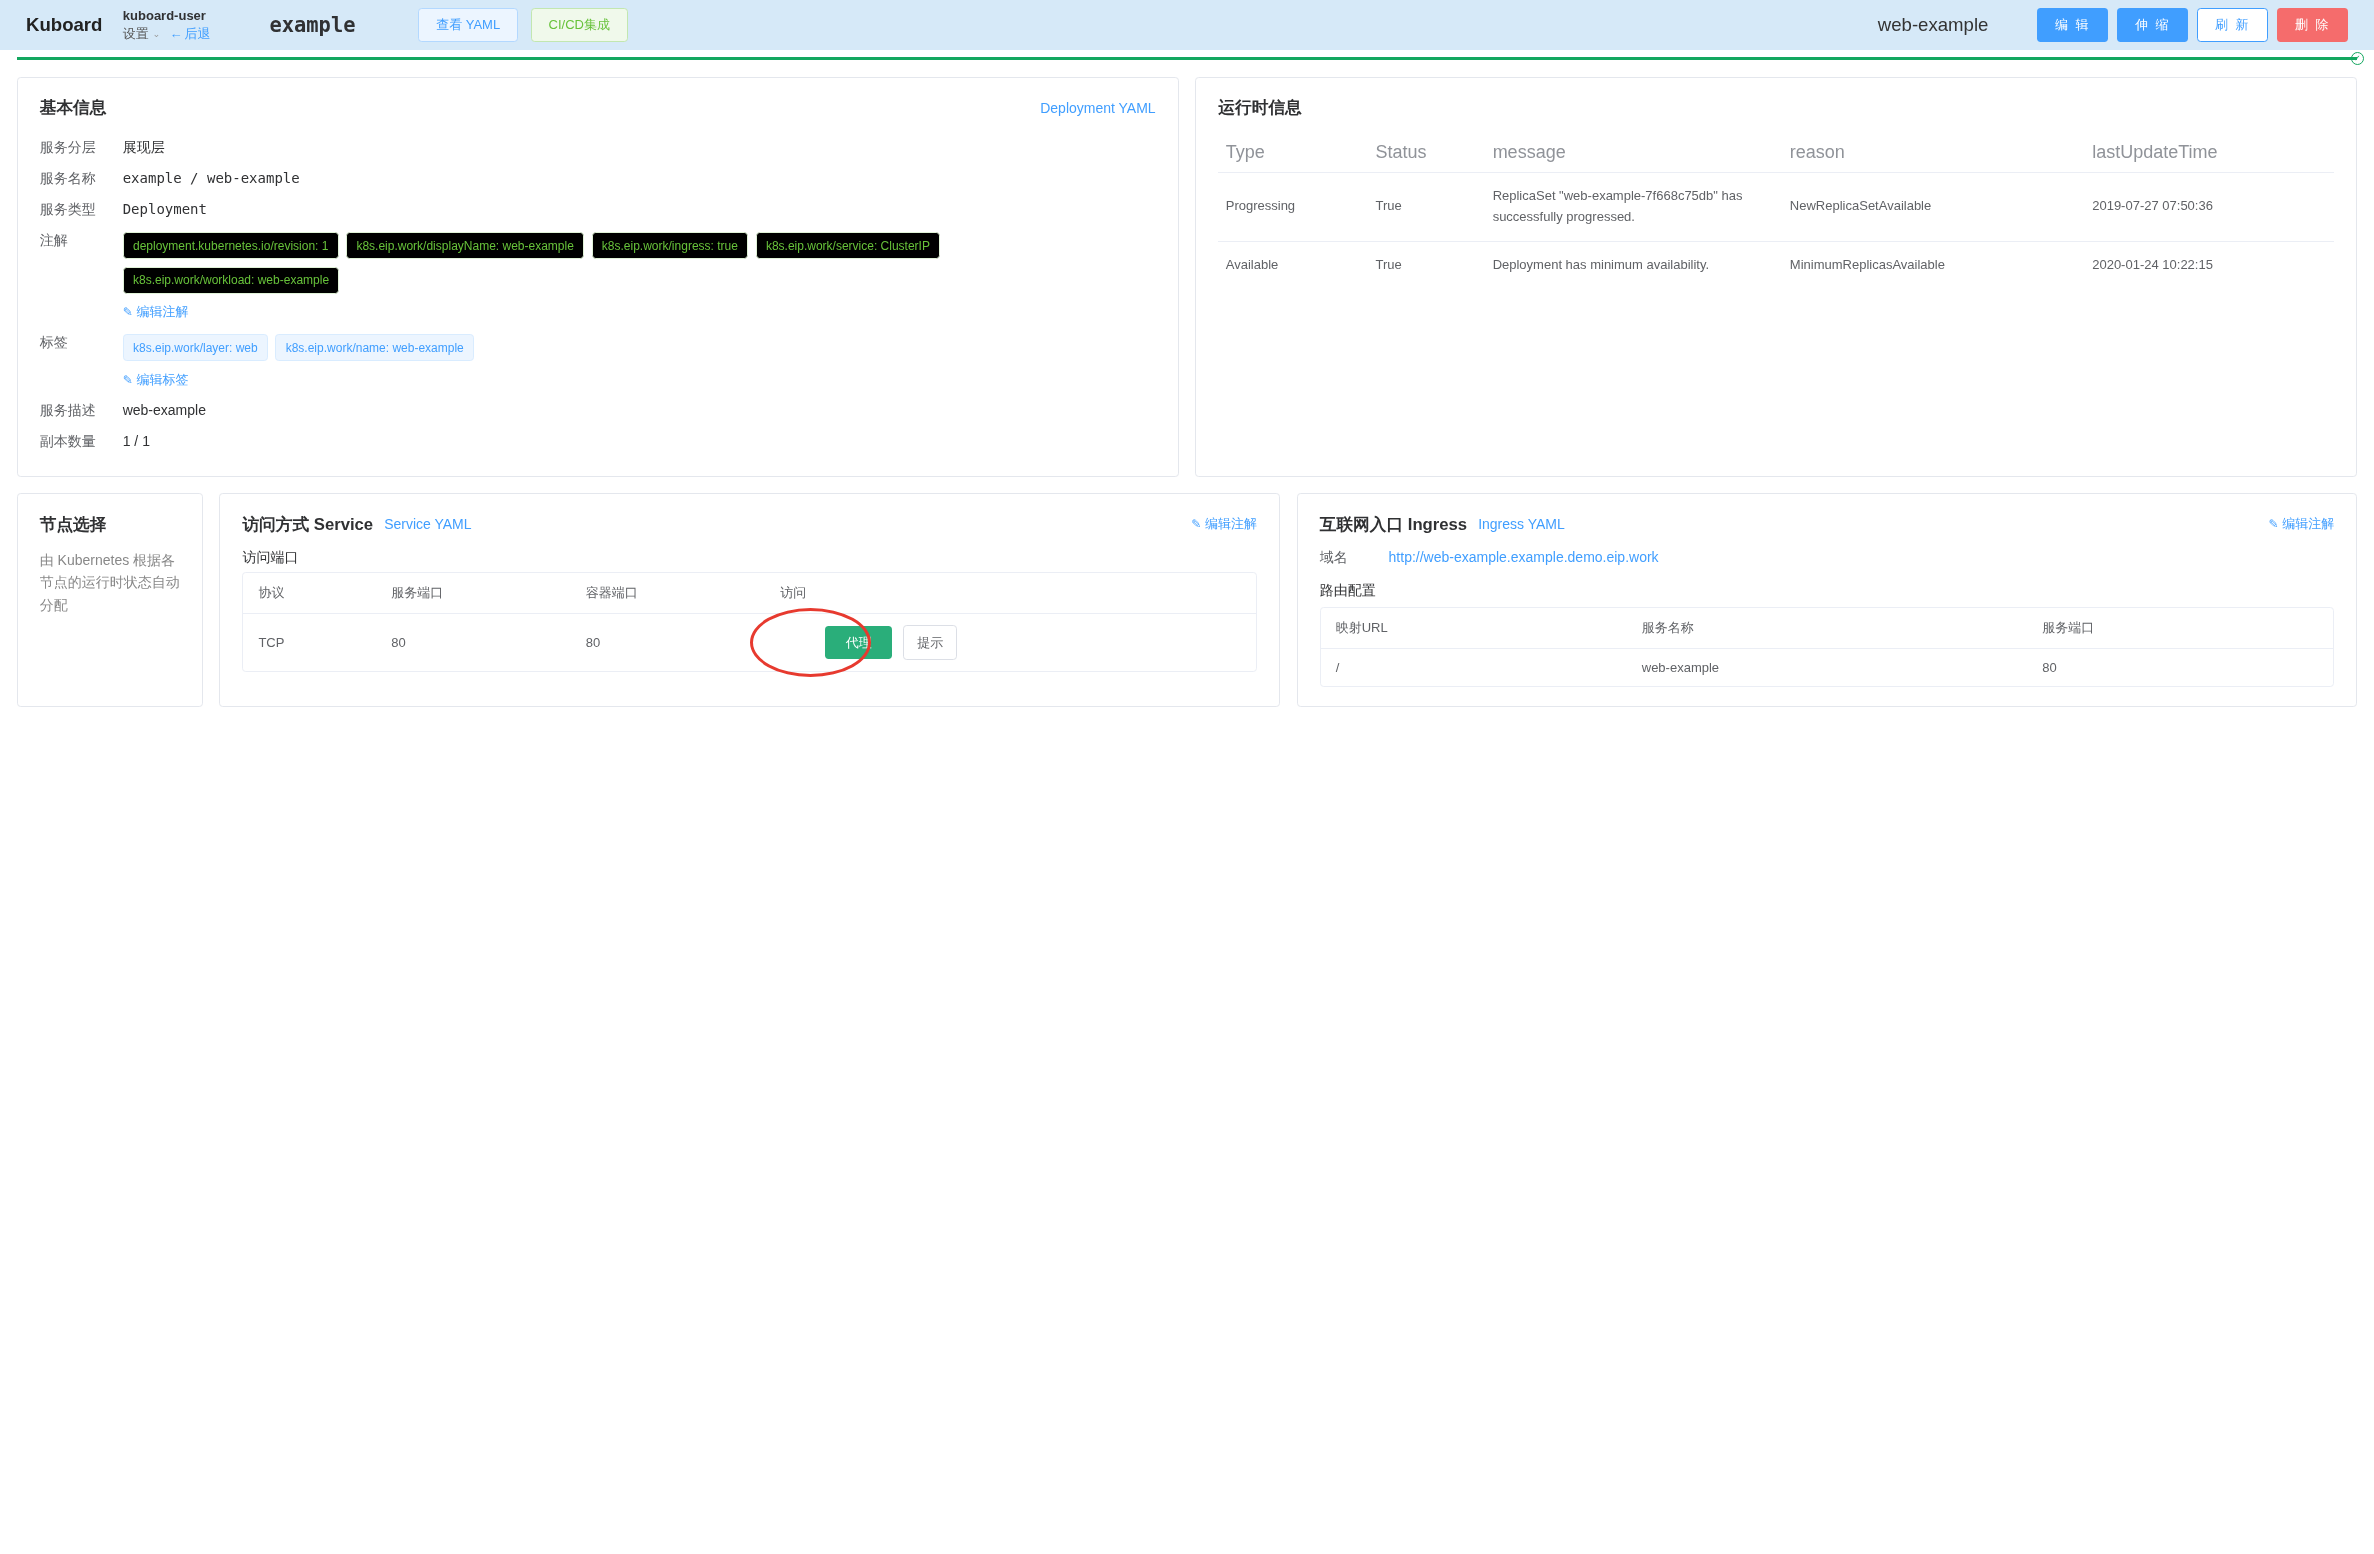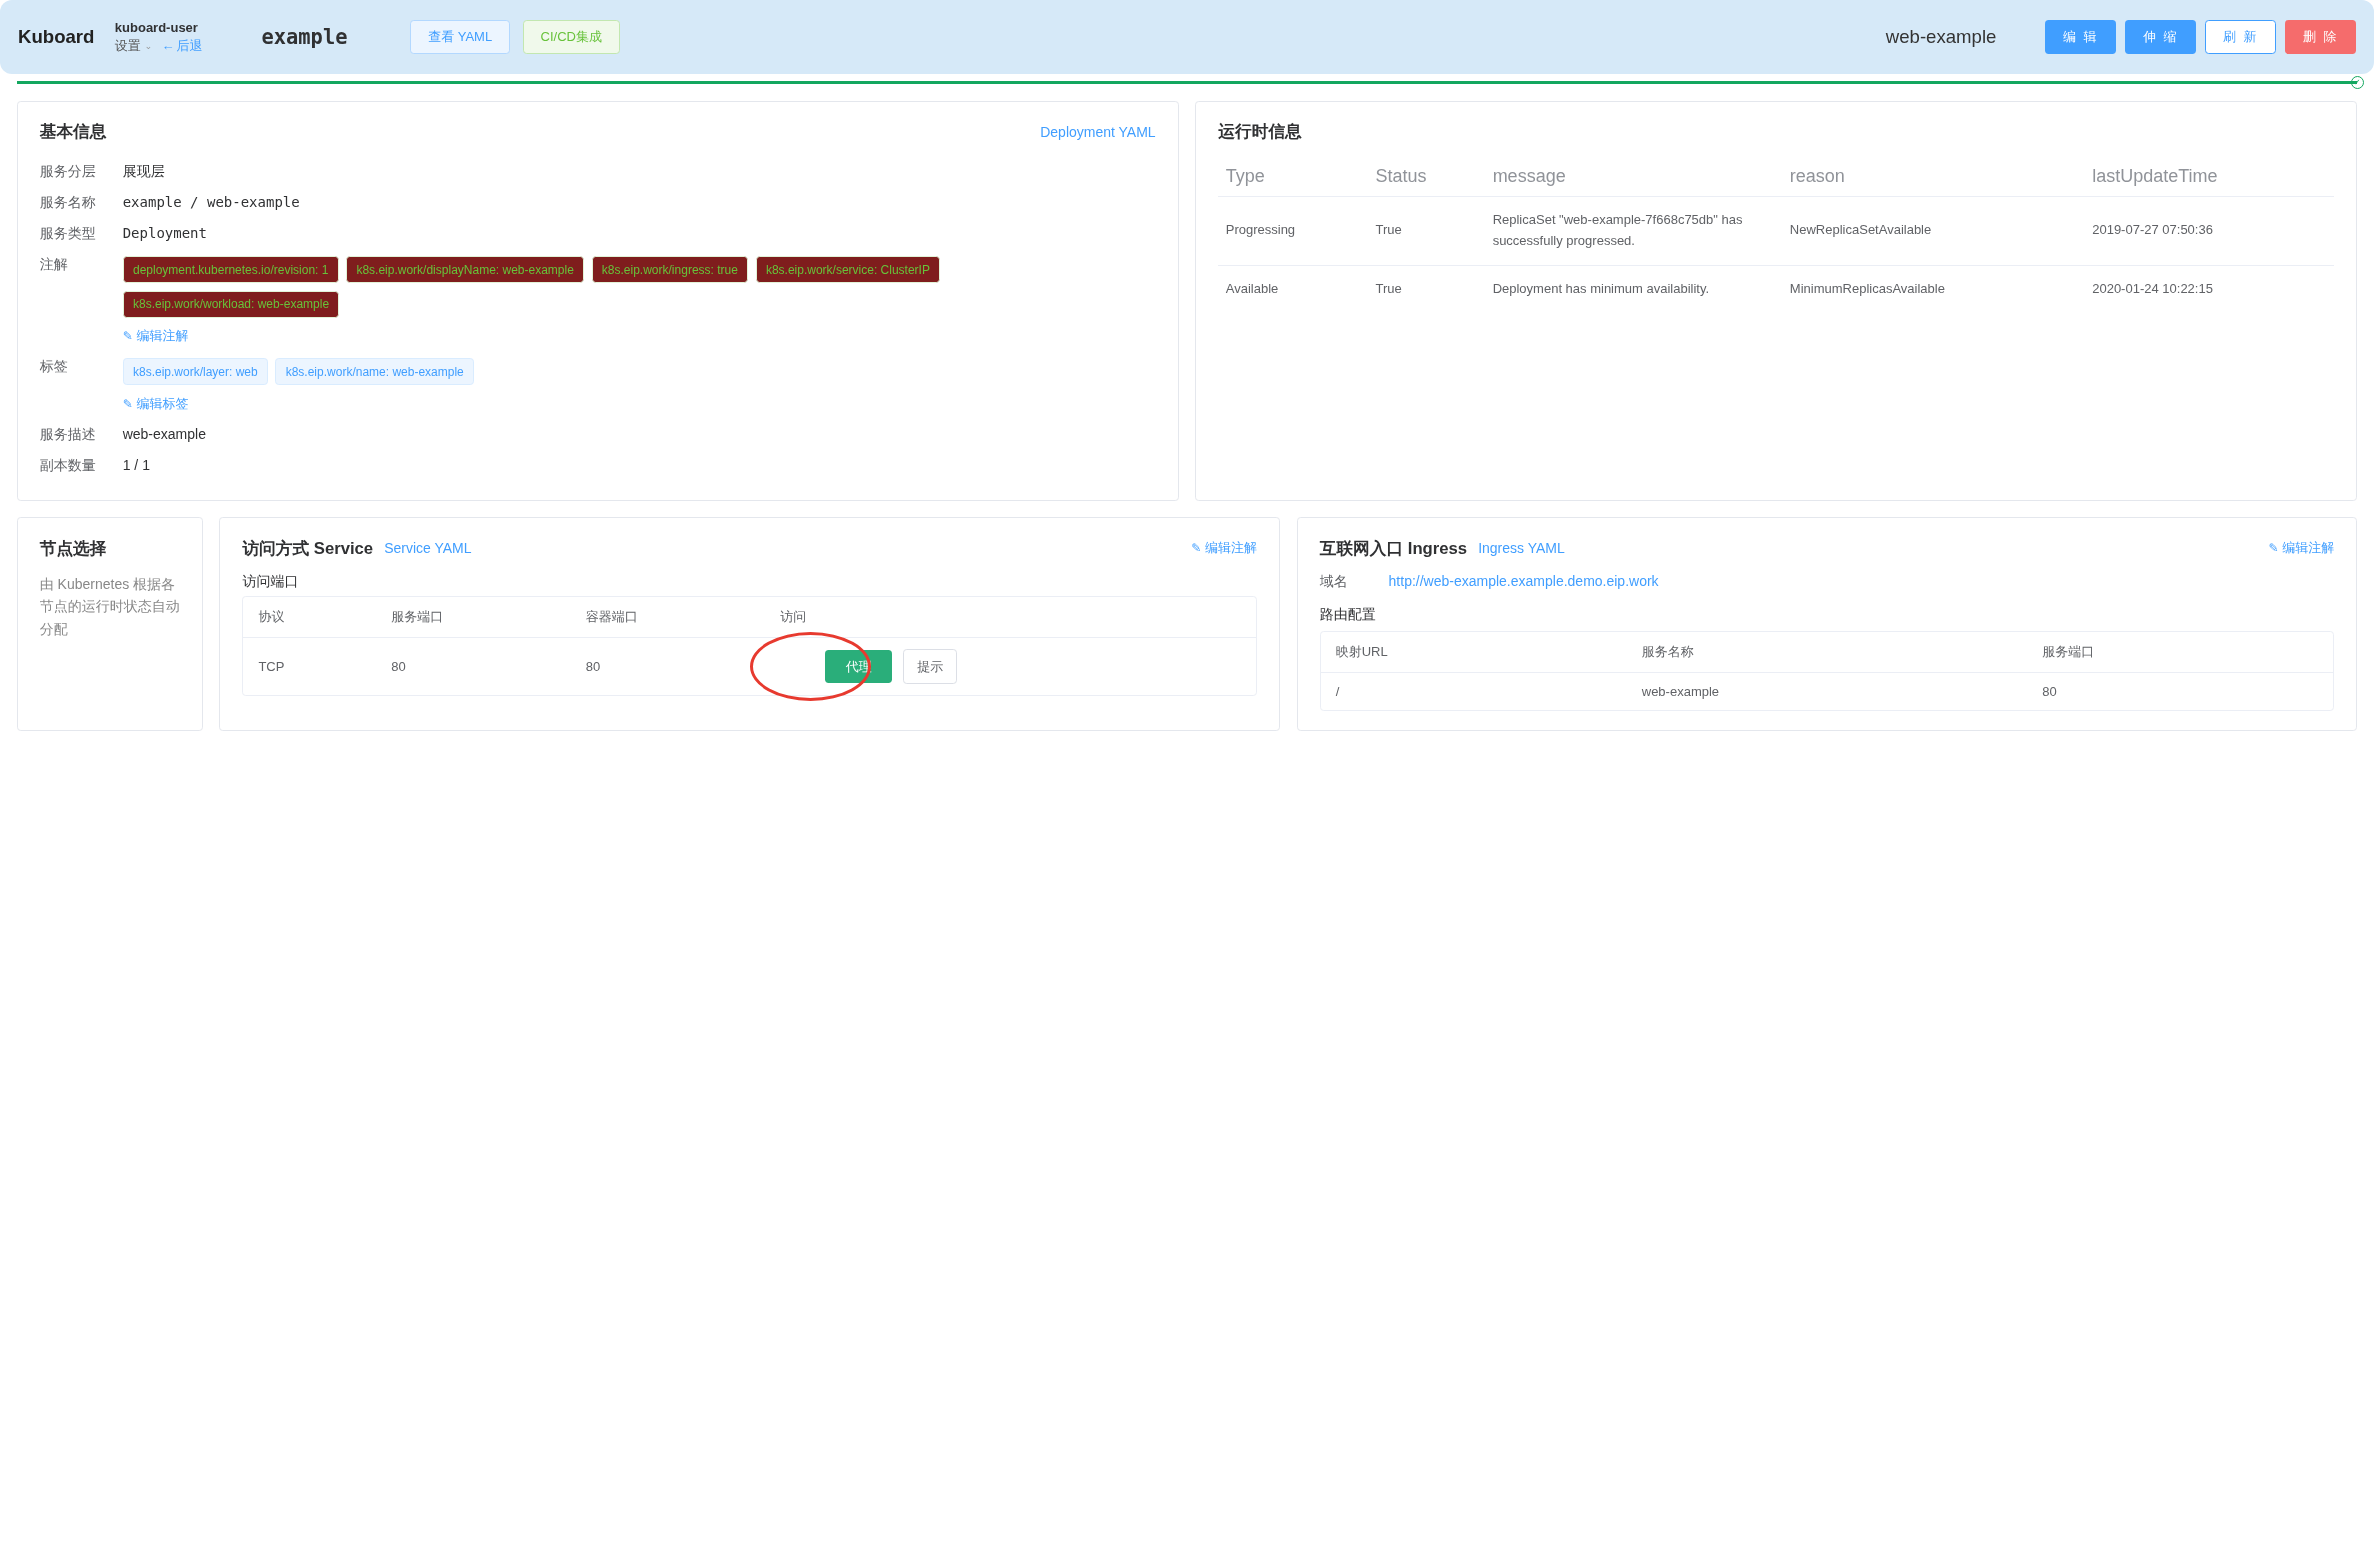--- a/index.html
+++ b/index.html
@@ -4,26 +4,25 @@
 <style>
 * { box-sizing: border-box; margin: 0; padding: 0; }
 body {
   font-family: -apple-system, BlinkMacSystemFont, "Segoe UI", "PingFang SC", "Helvetica Neue", sans-serif;
   background: #fff;
   font-size: 13px;
   color: #303133;
 }
 .topbar {
   background: #d6e9f8;
-  height: 74px;
+  height: 50px;
   display: flex;
   align-items: center;
-  padding: 0 18px;
+  padding: 0 26px;
   gap: 13px;
-  border-radius: 12px;
 }
 .brand { font-weight: 700; font-size: 18.6px; color: #222; }
 .crumbs { display: flex; flex-direction: column; line-height: 1.4; margin-left: 7.4px; }
 .crumbs .top { font-weight: 700; font-size: 13px; }
 .crumbs .bottom { display: flex; align-items: center; gap: 9.3px; color: #555; font-size: 13px; }
 .settings-drop { color: #555; display: inline-flex; align-items: center; gap: 3.7px; cursor: pointer; }
 .chev { font-size: 9.3px; color: #999; }
 .back-link { color: #409eff; cursor: pointer; display: inline-flex; align-items: center; gap: 1.9px; }
 .ns-name { font-family: "SFMono-Regular", Consolas, monospace; font-weight: 700; font-size: 20.4px; margin-left: 46px; }
 .btn { display: inline-flex; align-items: center; justify-content: center; padding: 7.4px 16.7px; border-radius: 3.7px; font-size: 13px; cursor: pointer; letter-spacing: 1.9px; white-space: nowrap; border: 0.9px solid transparent; }
@@ -41,21 +40,21 @@
 .card h2 { font-size: 16.7px; font-weight: 600; margin-bottom: 13px; display: flex; align-items: center; gap: 11px; }
 .link { color: #409eff; cursor: pointer; font-size: 13px; }
 .card h2 .link { font-size: 14px; font-weight: 500; }
 .card h2 .right { margin-left: auto; font-weight: 400; }
 .info-row { display: flex; padding: 6.5px 0; align-items: flex-start; }
 .info-row .k { width: 83px; flex: 0 0 83px; color: #606266; font-size: 14px; }
 .info-row .v { flex: 1; font-size: 14px; color: #303133; }
 .mono { font-family: "SFMono-Regular", Consolas, monospace; }
 .tags { display: flex; flex-wrap: wrap; gap: 7.4px; }
 .tag { display: inline-block; padding: 5.6px 9.3px; border-radius: 3.7px; font-size: 12px; }
-.tag-green { background: #7f1d1d; border: 0.9px solid #e1f3d8; color: #67c23a; }
+.tag-green { background: #000000; border: 0.9px solid #e1f3d8; color: #67c23a; }
 .tag-blue { background: #ecf5ff; border: 0.9px solid #d9ecff; color: #409eff; }
 .edit-link { color: #409eff; cursor: pointer; display: inline-flex; align-items: center; gap: 3.7px; margin-top: 9.3px; font-size: 13px; }
 .replica { color: #67c23a; }
 .tbl { width: 100%; border-collapse: collapse; }
 .tbl th { text-align: left; font-weight: 500; color: #909399; padding: 9.3px 7.4px; border-bottom: 0.9px solid #ebeef5; font-size: 18px; }
 .tbl td { padding: 13px 7.4px; border-bottom: 0.9px solid #ebeef5; color: #606266; vertical-align: middle; font-size: 13px; line-height: 1.6; }
 .tbl tr:last-child td { border-bottom: none; }
 .runtime-card .tbl td.msg { max-width: 167px; }
 .row3 { display: grid; grid-template-columns: 186px 1fr 1fr; gap: 16.7px; grid-column: 1 / -1; }
 .line2 { margin: 4.6px 0 15px; font-size: 14px; }

